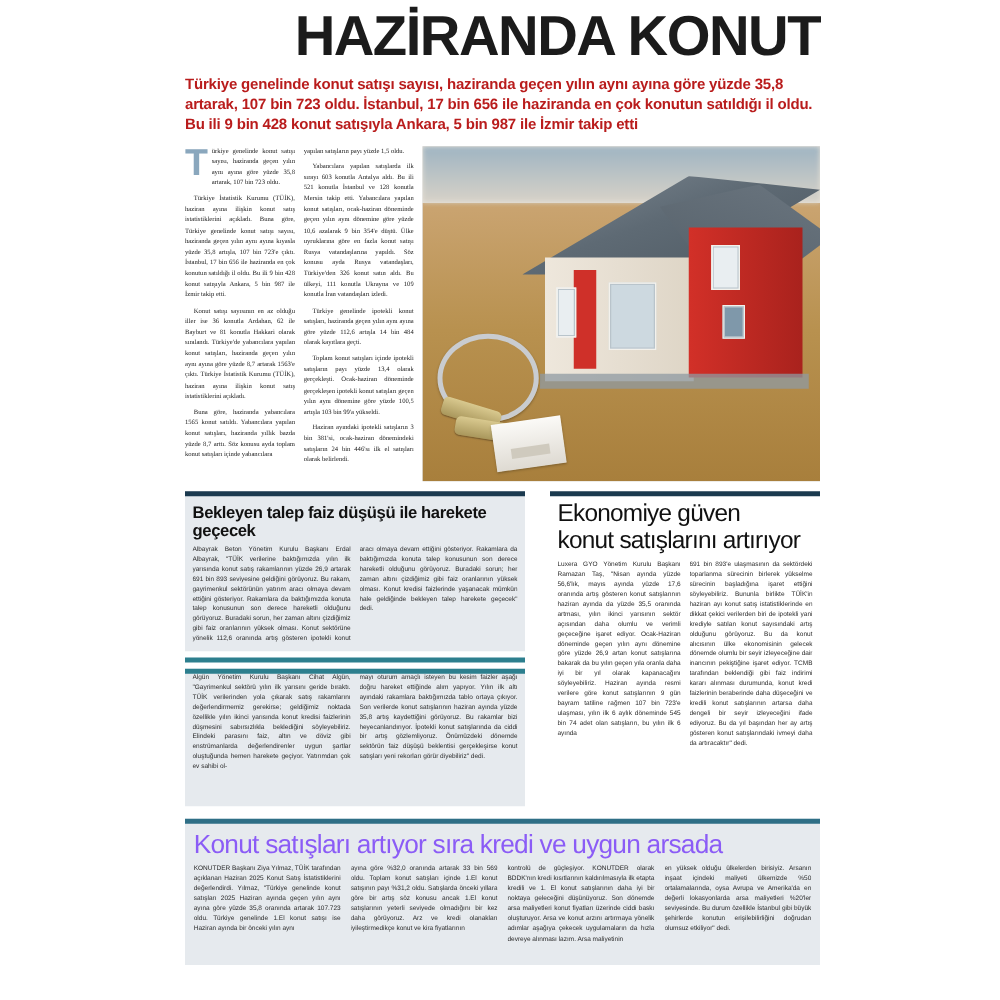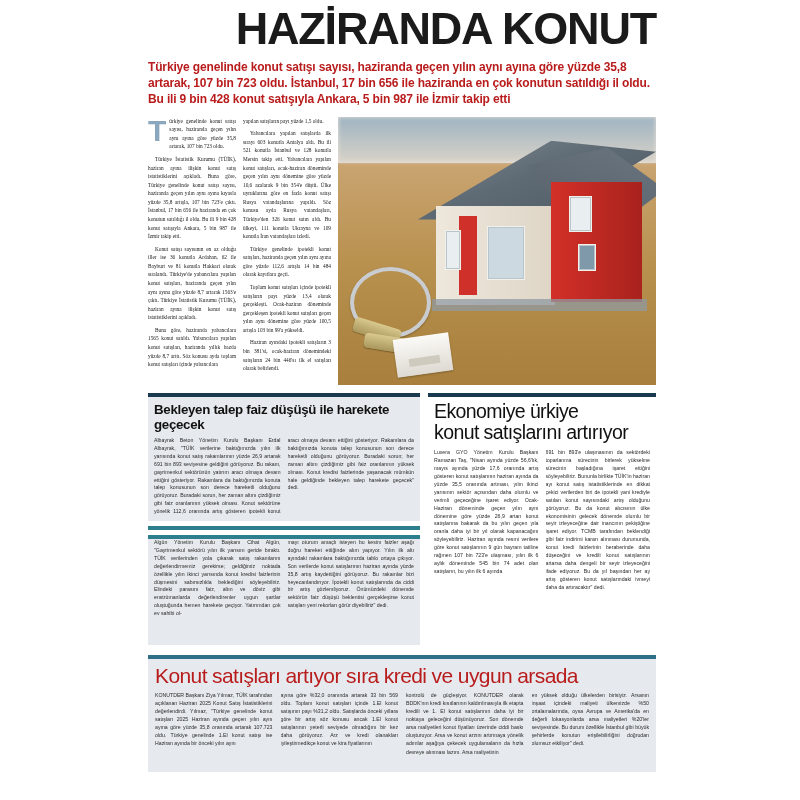--- a/index.html
+++ b/index.html
@@ -221,21 +221,21 @@
     left: 46%; top: 80%;
     width: 22%; height: 7%;
     background: #cfcabe;
     transform: rotate(-8deg);
   }
 
   
   .boxes-row {
     margin-top: 8px;
     display: flex;
-    gap: 8px;
+    gap: 20px;
   }
 
   .box {
     border-top: 4px solid #1b3a4f;
     background: #ffffff;
     padding: 0;
   }
   .box.tinted {
     background: #e6eaee;
   }
@@ -301,21 +301,21 @@
   .bottom-sec {
     margin-top: 10px;
     border-top: 4px solid #2f6f86;
     background: #e6eaee;
   }
   .bottom-head {
     font-family: "Liberation Sans", sans-serif;
     font-size: 21px;
     line-height: 1.1;
     letter-spacing: -0.6px;
-    color: #b91c1c;
+    color: #8b5cf6;
     padding: 5px 7px 4px 7px;
   }
   .bottom-cols {
     display: flex;
     gap: 8px;
     padding: 0 7px 7px 7px;
   }
   .bottom-cols .bcol {
     flex: 1 1 0;
     font-family: "Liberation Sans", sans-serif;
@@ -411,21 +411,21 @@
             <div class="bcol">
               <p>mayı oturum amaçlı isteyen bu kesim faizler aşağı doğru hareket ettiğinde alım yapıyor. Yılın ilk altı ayındaki rakamlara baktığımızda tablo ortaya çıkıyor. Son verilerde konut satışlarının haziran ayında yüzde 35,8 artış kaydettiğini görüyoruz. Bu rakamlar bizi heyecanlandırıyor. İpotekli konut satışlarında da ciddi bir artış gözlemliyoruz. Önümüzdeki dönemde sektörün faiz düşüşü beklentisi gerçekleşirse konut satışları yeni rekorları görür diyebiliriz" dedi.</p>
             </div>
           </div>
         </div>
 
       </div>
 
       <div class="box box-right">
         <div class="box-head big">
-          <div>Ekonomiye ürkiye</div>
+          <div>Ekonomiye güven</div>
           <div>konut satışlarını artırıyor</div>
         </div>
         <div class="box-cols">
           <div class="bcol">
             <p>Luxera GYO Yönetim Kurulu Başkanı Ramazan Taş, "Nisan ayında yüzde 56,6'lık, mayıs ayında yüzde 17,6 oranında artış gösteren konut satışlarının haziran ayında da yüzde 35,5 oranında artması, yılın ikinci yarısının sektör açısından daha olumlu ve verimli geçeceğine işaret ediyor. Ocak-Haziran döneminde geçen yılın aynı dönemine göre yüzde 26,9 artan konut satışlarına bakarak da bu yılın geçen yıla oranla daha iyi bir yıl olarak kapanacağını söyleyebiliriz. Haziran ayında resmi verilere göre konut satışlarının 9 gün bayram tatiline rağmen 107 bin 723'e ulaşması, yılın ilk 6 aylık döneminde 545 bin 74 adet olan satışların, bu yılın ilk 6 ayında</p>
           </div>
           <div class="bcol">
             <p>691 bin 893'e ulaşmasının da sektördeki toparlanma sürecinin birlerek yükselme sürecinin başladığına işaret ettiğini söyleyebiliriz. Bununla birlikte TÜİK'in haziran ayı konut satış istatistiklerinde en dikkat çekici verilerden biri de ipotekli yani krediyle satılan konut sayısındaki artış olduğunu görüyoruz. Bu da konut alıcısının ülke ekonomisinin gelecek dönemde olumlu bir seyir izleyeceğine dair inancının pekiştiğine işaret ediyor. TCMB tarafından beklendiği gibi faiz indirimi kararı alınması durumunda, konut kredi faizlerinin beraberinde daha düşeceğini ve kredili konut satışlarının artarsa daha dengeli bir seyir izleyeceğini ifade ediyoruz. Bu da yıl başından her ay artış gösteren konut satışlarındaki ivmeyi daha da artıracaktır" dedi.</p>
           </div>
         </div>

